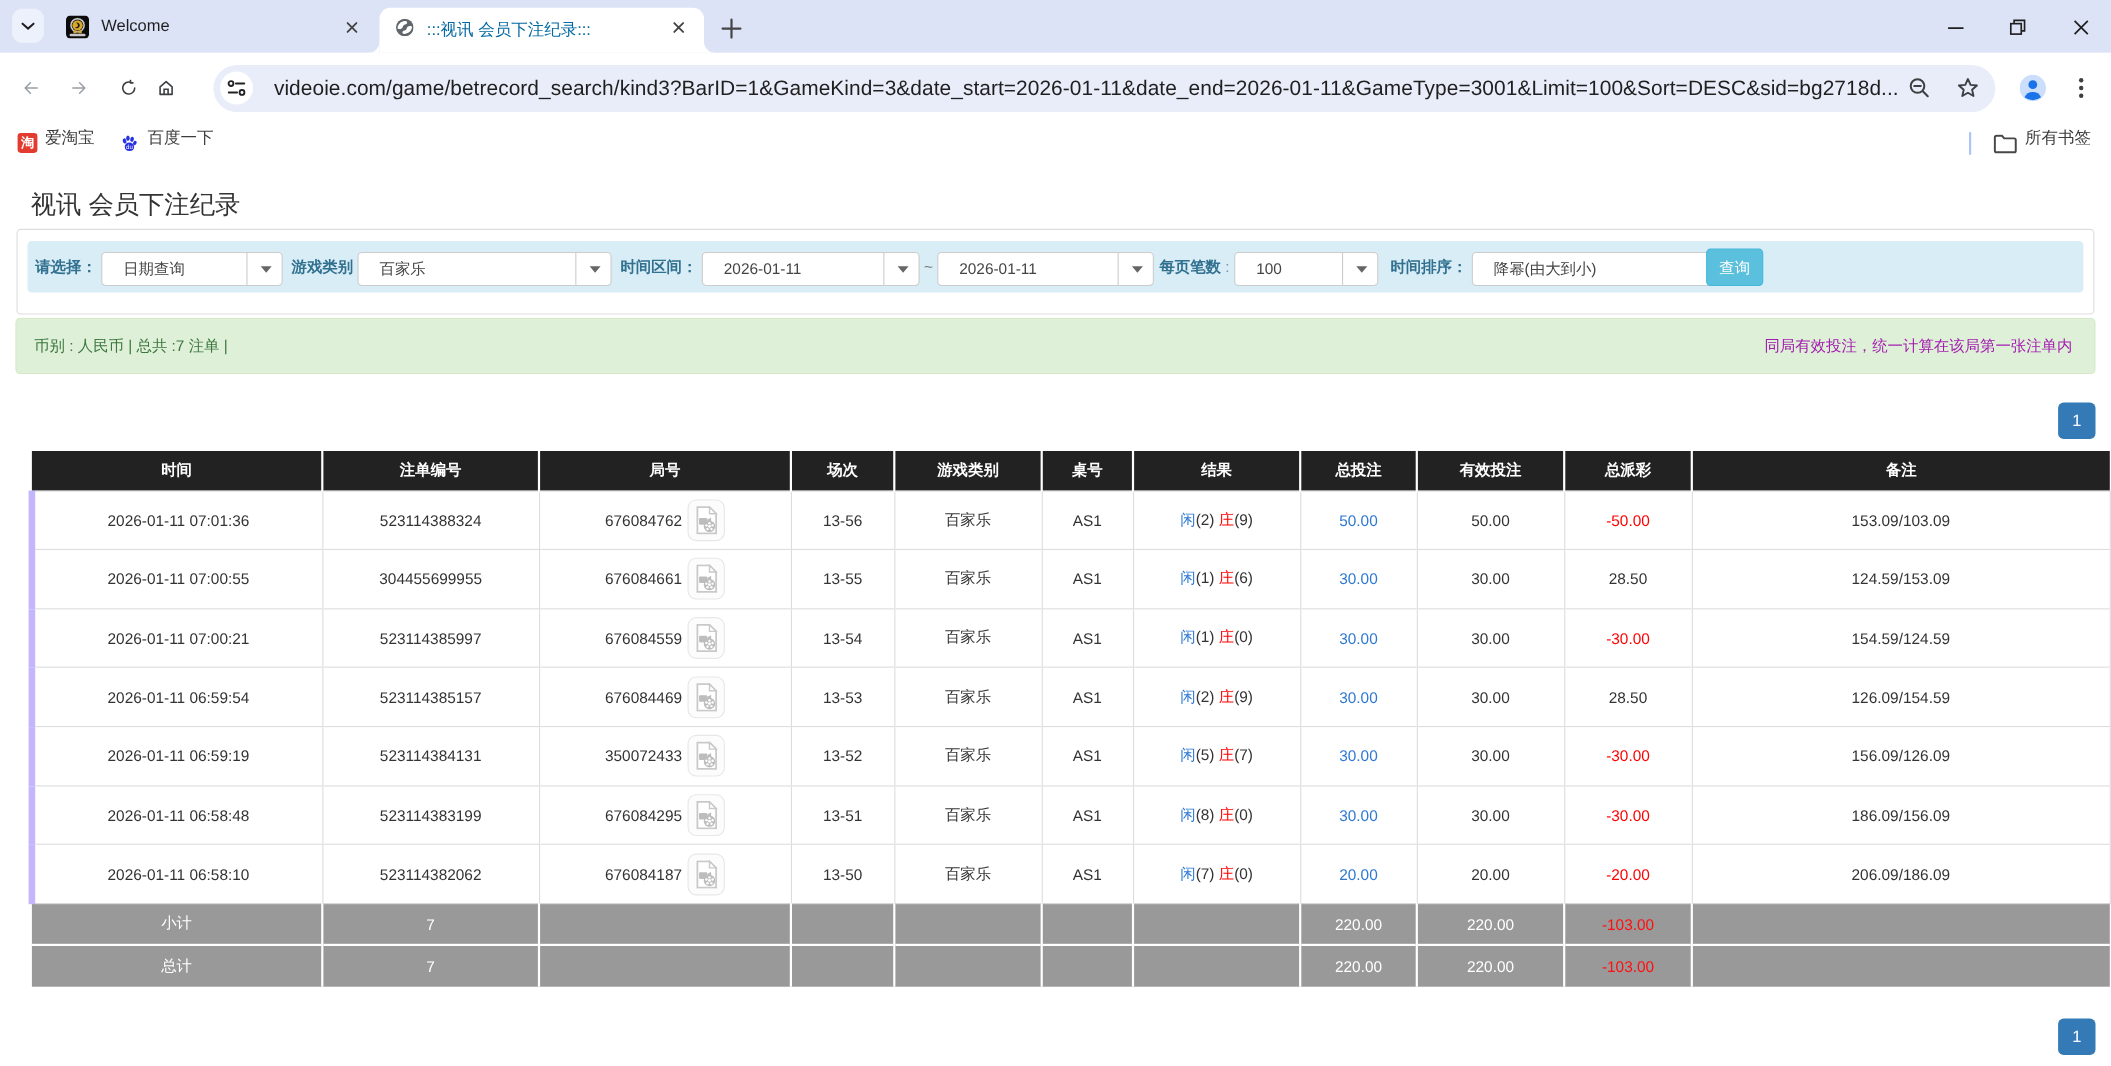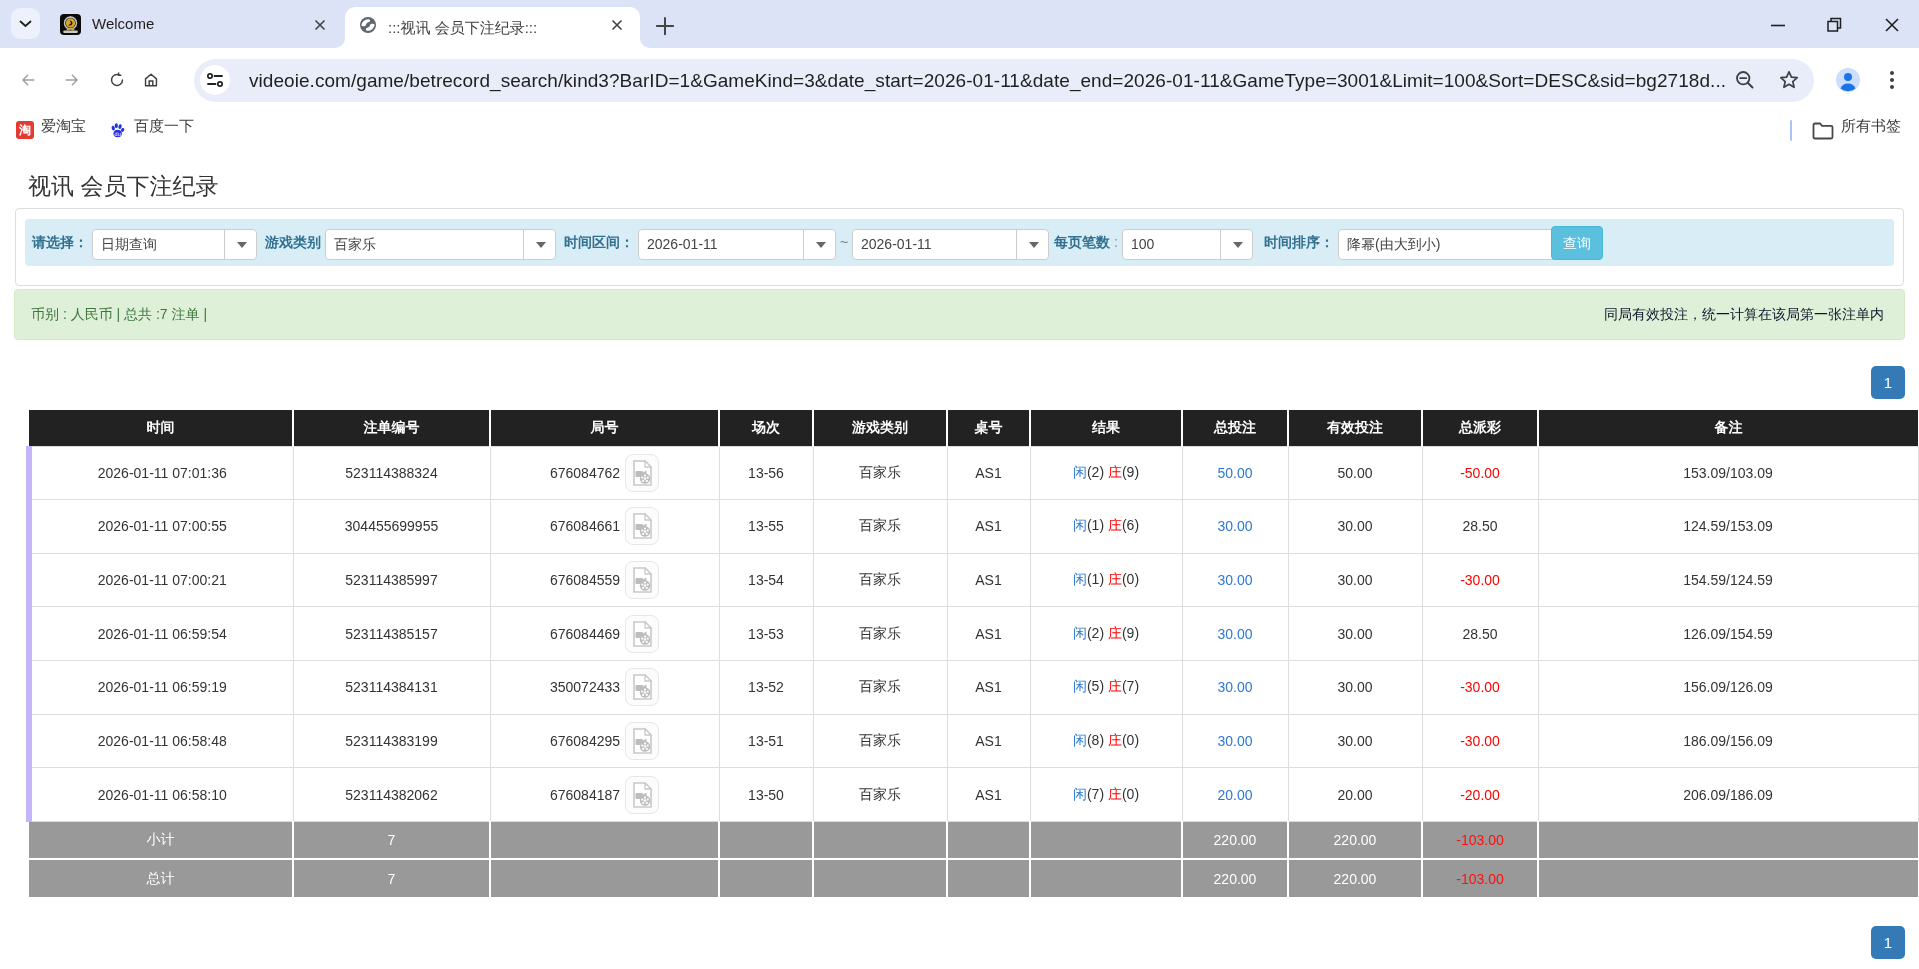--- a/index.html
+++ b/index.html
@@ -8,49 +8,49 @@
 .abs{position:absolute}
 
 #tabstrip{left:0;top:0;width:1919px;height:48px;background:#dde3f6}
 #chevbtn{left:11px;top:8px;width:29px;height:31px;border-radius:9px;background:#edf1fc}
 #tab1fav{left:60px;top:14px}
 #tab1txt{left:92px;top:0;height:52px;line-height:48px;font-size:15px;color:#1f1f1f}
 #activetab{left:345px;top:7px;width:295px;height:41px;background:#fff;border-radius:10px 10px 0 0}
 .flare{width:10px;height:10px;background:#fff;top:38px}
 .flarec{width:20px;height:20px;border-radius:50%;background:#dde3f6;top:28px}
 #gfav{left:360px;top:17px}
-#tab2txt{left:388px;top:7px;height:41px;line-height:41px;font-size:15px;color:#404040}
+#tab2txt{left:388px;top:7px;height:41px;line-height:41px;font-size:15px;color:#0369a1}
 .tclose{width:14px;height:14px;top:18px}
 #plus{left:655px;top:16px}
 
 #toolbar{left:0;top:48px;width:1919px;height:54px;background:#fff}
 #bmbar{left:0;top:102px;width:1919px;height:48px;background:#fff;}
 #omni{left:194px;top:59px;width:1620px;height:43px;border-radius:21.5px;background:#e9edf9}
 #omnicirc{left:200px;top:65px;width:30px;height:30px;border-radius:50%;background:#fff}
 #urltxt{left:249px;top:59px;width:1478px;height:53px;line-height:43px;font-size:19px;color:#1f1f1f;
  white-space:nowrap;overflow:hidden;letter-spacing:0.05px}
 
 .bmtxt{font-size:15px;color:#3c3c3c;top:102px;height:48px;line-height:48px}
 #tbicon{left:16px;top:121px;width:18px;height:18px;border-radius:3px;background:#e33b30;color:#fff;
  font-size:12px;line-height:18px;text-align:center;font-weight:bold}
 
 #ptitle{left:28px;top:171px;font-size:23px;color:#333}
 #fpanel{left:15px;top:208px;width:1889px;height:78px;background:#fff;border:1px solid #ddd;border-radius:4px}
 #fbar{left:25px;top:219px;width:1869px;height:47px;background:#d9edf7;border-radius:4px}
 .flabel{top:219px;height:47px;line-height:47px;font-size:14px;font-weight:bold;color:#31708f}
 .fsel{top:229px;height:31px;background:#fff;border:1px solid #ccc;border-radius:4px;font-size:14px;color:#444;
- line-height:29px;padding-left:8px}
+ line-height:29px;padding-left:19px}
 .caret{position:absolute;right:0;top:0;width:32px;height:29px;border-left:1px solid #ccc}
 .caret:after{content:"";position:absolute;left:12px;top:12px;width:0;height:0;
  border-left:5px solid transparent;border-right:5px solid transparent;border-top:6px solid #666}
 #qbtn{left:1551px;top:226px;width:52px;height:34px;background:#5bc0de;border:1px solid #46b8da;border-radius:4px;
  color:#fff;font-size:14px;text-align:center;line-height:32px}
 #gbar{left:14px;top:289px;width:1891px;height:51px;background:#dff0d8;border:1px solid #d6e9c6;border-radius:4px}
 #gtxt{left:31px;top:289px;height:51px;line-height:51px;font-size:14px;color:#3c763d}
-#rtxt{right:35px;top:289px;height:37px;line-height:51px;font-size:14px;color:#0f172a}
+#rtxt{right:35px;top:289px;height:37px;line-height:51px;font-size:14px;color:#a21caf}
 .pgbtn{width:34px;height:33px;background:#337ab7;border-radius:5px;color:#fff;font-size:15px;
  text-align:center;line-height:33px}
 
 #btable{left:26px;top:410px;border-collapse:collapse;table-layout:fixed;width:1889px;font-size:14px;color:#333}
 #btable th{background:#222;color:#fff;font-weight:bold;height:36px;font-size:14px;border-left:2px solid #fff;
  padding:0;text-align:center}
 #btable th:first-child{border-left:none}
 #btable td{height:53.64px;text-align:center;border-left:1px solid #ddd;border-top:1px solid #ddd;padding:0}
 #btable tr.dr td:first-child{border-left:6px solid #c4b5fd}
 #btable tr.dr td:last-child{border-right:1px solid #ddd}

